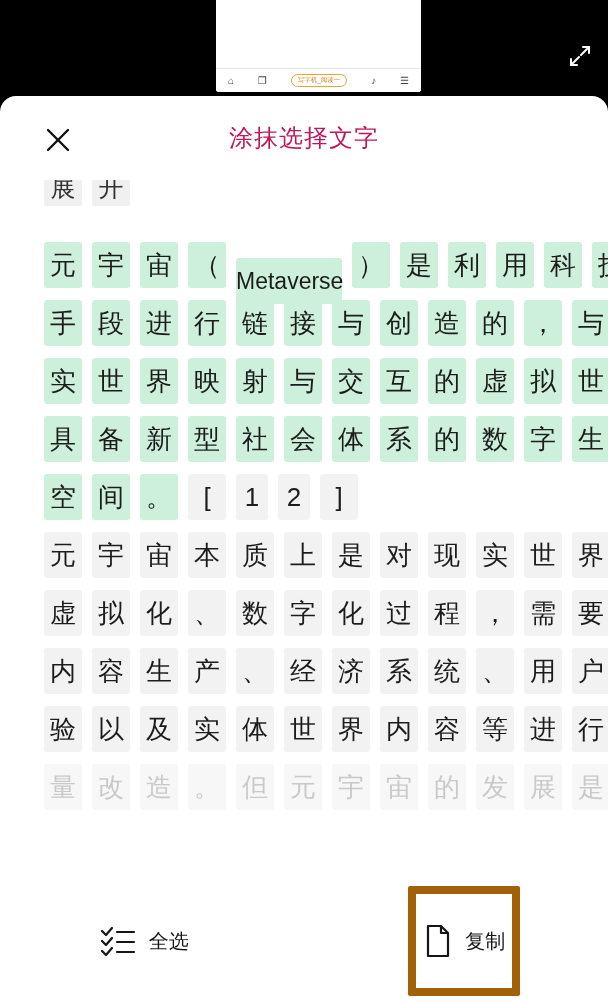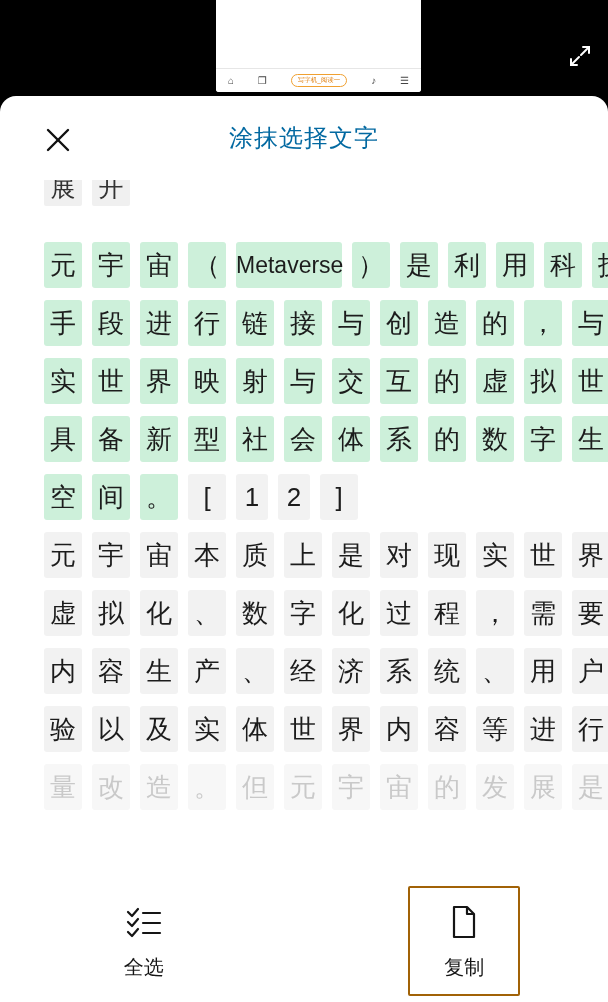--- a/index.html
+++ b/index.html
@@ -96,21 +96,21 @@
     justify-content: center;
     color: #111;
   }
   .sheet-title {
     position: absolute;
     left: 0;
     top: 26px;
     width: 100%;
     text-align: center;
     font-size: 24px;
-    color: #0369a1;
+    color: #be185d;
     letter-spacing: 1px;
   }
 
   
   .text-area {
     position: relative;
     padding: 0 44px;
     height: 700px;
     overflow: hidden;
     box-sizing: border-box;
@@ -154,20 +154,21 @@
   }
   .cell.sel {
     background: #cdf0da;
   }
   .cell.unsel {
     background: #f2f2f2;
   }
   .cell.wide {
     width: 106px;
     font-size: 23px;
+    margin-top: 16px;
   }
   .cell.num {
     width: 32px;
   }
   .cell.fade {
     background: #f7f7f7;
     color: #c9c9c9;
   }
 
   .fade-mask {
@@ -191,40 +192,40 @@
     align-items: flex-start;
     justify-content: space-around;
     padding-top: 6px;
     box-sizing: border-box;
     background: #fff;
   }
   .action {
     width: 112px;
     height: 110px;
     display: flex;
-    flex-direction: column;
+    flex-direction: row;
     align-items: center;
     justify-content: center;
     gap: 12px;
     box-sizing: border-box;
     border-radius: 2px;
   }
   .action .ico {
     height: 40px;
     display: flex;
     align-items: center;
     justify-content: center;
     color: #151515;
   }
   .action .lbl {
     font-size: 20px;
     color: #151515;
   }
   .action.boxed {
-    border: 2px solid #a16207;
+    border: 8px solid #a16207;
     margin-left: 33px;
   }
 </style>
 </head>
 <body>
 
 <div class="backdrop">
   <div class="bg-card">
 
     <div class="bg-card-toolbar">

